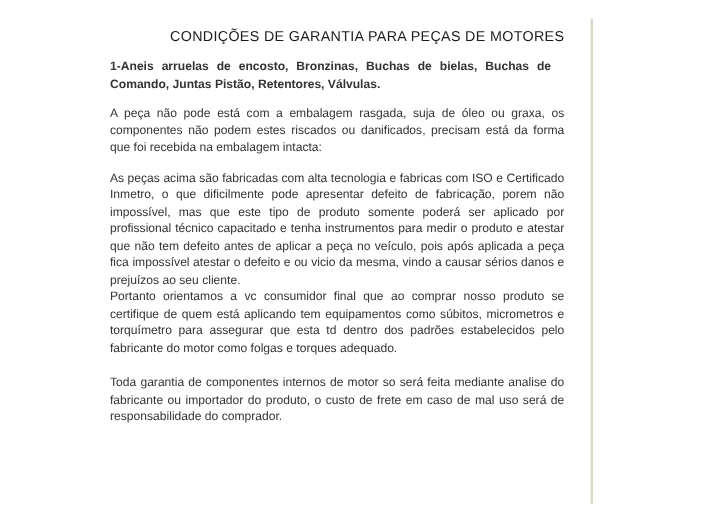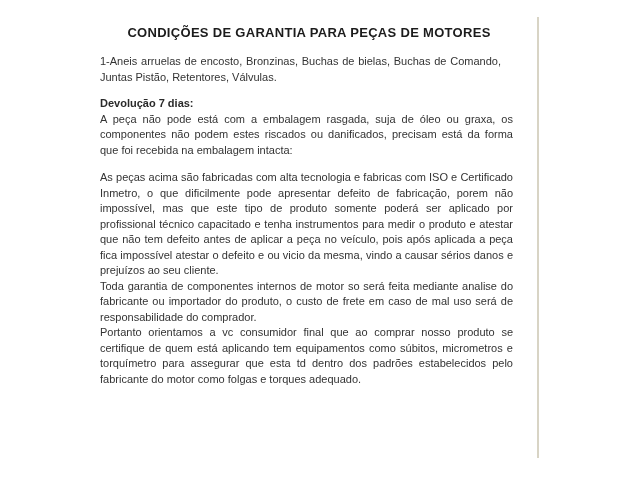--- a/index.html
+++ b/index.html
@@ -21,28 +21,29 @@
     top: 17px;
     width: 413px;
     color: #333333;
     font-size: 11px;
     line-height: 15.5px;
     text-align: justify;
   }
   .doc-title {
     font-size: 13px;
     line-height: 16px;
-    font-weight: bold;
+    font-weight: normal;
     color: #1c1c1c;
     letter-spacing: 0.3px;
-    text-align: center;
+    text-align: right;
     margin: 8px 0 13px 5px;
   }
   .para {
     margin: 0 12px 11px 0;
+    font-weight: bold;
   }
   .para-tight {
     margin: 0;
   }
   .sub-heading {
     font-weight: bold;
     color: #2a2a2a;
     text-align: left;
     margin: 0;
   }
@@ -65,28 +66,27 @@
 
 <div class="screen">
 
   <div class="doc">
 
     <div class="doc-title">CONDIÇÕES DE GARANTIA PARA PEÇAS DE MOTORES</div>
 
     <p class="para">1-Aneis arruelas de encosto, Bronzinas, Buchas de bielas, Buchas de Comando, Juntas Pistão, Retentores, Válvulas.</p>
 
 
-    <div class="sub-heading">Devolução 7 dias:</div>
 
     <p class="para-tight gap-after-12">A peça não pode está com a embalagem rasgada, suja de óleo ou graxa, os componentes não podem estes riscados ou danificados, precisam está da forma que foi recebida na embalagem intacta:</p>
 
 
     <p class="para-tight">As peças acima são fabricadas com alta tecnologia e fabricas com ISO e Certificado Inmetro, o que dificilmente pode apresentar defeito de fabricação, porem não impossível, mas que este tipo de produto somente poderá ser aplicado por profissional técnico capacitado e tenha instrumentos para medir o produto e atestar que não tem defeito antes de aplicar a peça no veículo, pois após aplicada a peça fica impossível atestar o defeito e ou vicio da mesma, vindo a causar sérios danos e prejuízos ao seu cliente.</p>
 
+    <p class="para-tight gap-after-16">Portanto orientamos a vc consumidor final que ao comprar nosso produto se certifique de quem está aplicando tem equipamentos como súbitos, micrometros e torquímetro para assegurar que esta td dentro dos padrões estabelecidos pelo fabricante do motor como folgas e torques adequado.</p>
+
     <p class="para-tight">Toda garantia de componentes internos de motor so será feita mediante analise do fabricante ou importador do produto, o custo de frete em caso de mal uso será de responsabilidade do comprador.</p>
-
-    <p class="para-tight gap-after-16">Portanto orientamos a vc consumidor final que ao comprar nosso produto se certifique de quem está aplicando tem equipamentos como súbitos, micrometros e torquímetro para assegurar que esta td dentro dos padrões estabelecidos pelo fabricante do motor como folgas e torques adequado.</p>
 
   </div>
 
   <div class="vertical-divider"></div>
 
 </div>
 
 </body></html>

